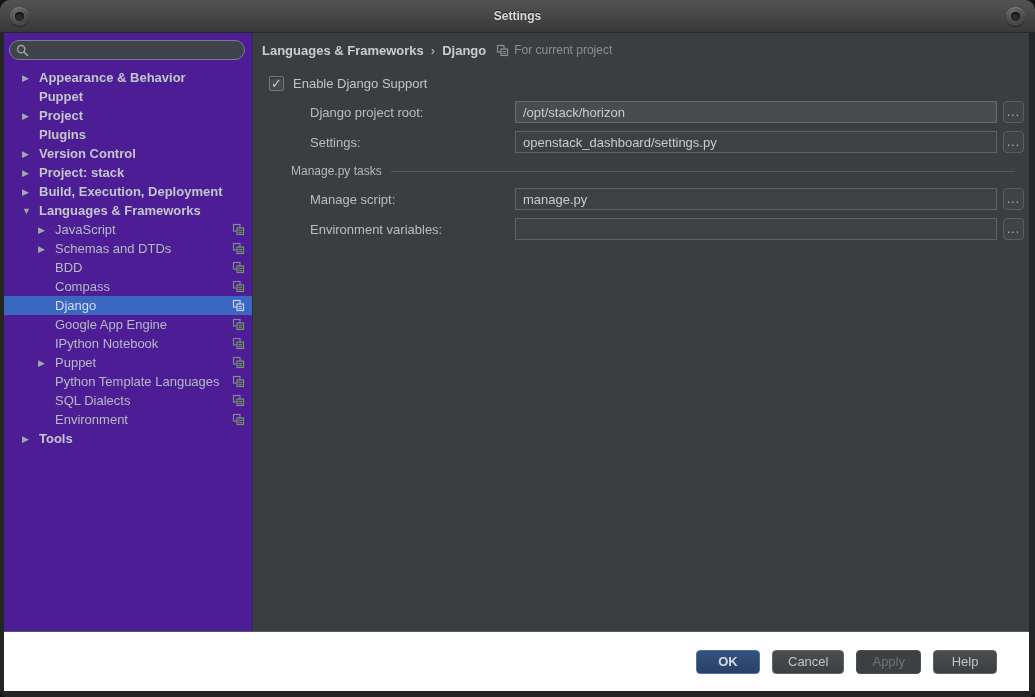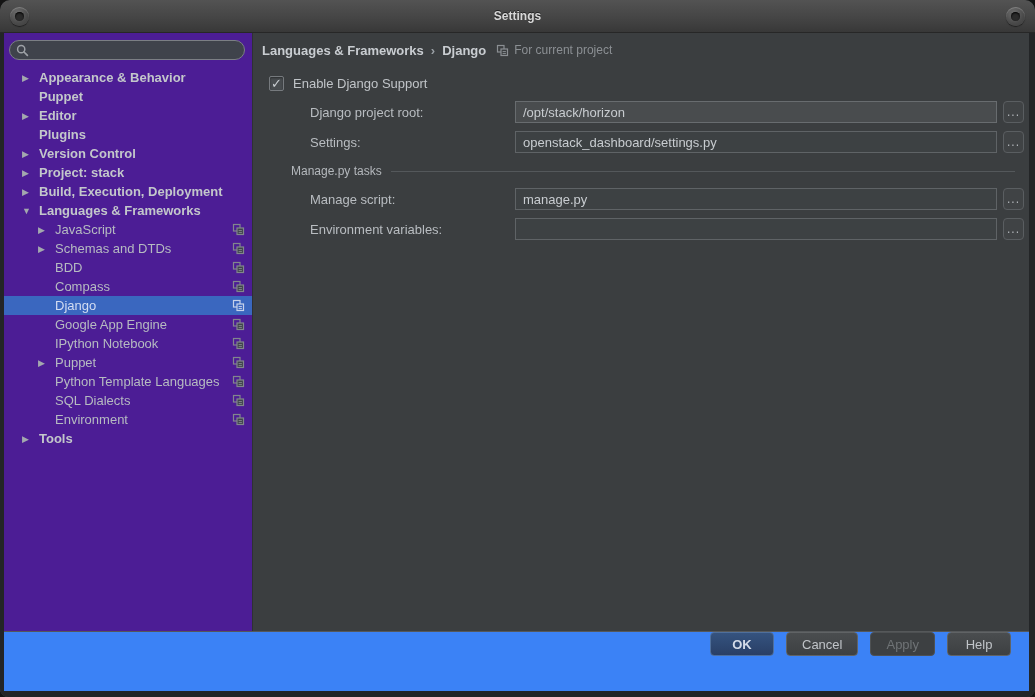--- a/index.html
+++ b/index.html
@@ -52,21 +52,21 @@
   .form-label { width:205px; flex:0 0 205px; font-size:13px; color:#b9bdc1; }
   .form-input { width:482px; flex:0 0 482px; height:22px; background:#3d4143; border:1px solid #5f6366; color:#c8ccd0; font-size:13px; font-family:inherit; padding:4px 7px; outline:none; }
   .form-input.focused { background:#494c4e; border-color:#686c6f; }
   .browse-btn { width:21px; height:22px; margin-left:6px; background:#404345; border:1px solid #5a5e61; border-radius:4px; color:#b2b6ba; font-size:12px; line-height:18px; text-align:center; letter-spacing:1px; cursor:default; padding:0; font-family:inherit; }
 
   .section-header { display:flex; align-items:center; margin:10px 14px 9px 29px; height:16px; }
   .section-title { font-size:12px; color:#b4b8bc; white-space:nowrap; }
   .section-line { flex:1; height:1px; background:#54585b; margin-left:9px; }
 
   
-  .footer { flex:0 0 60px; border-top:1px solid #55585a; display:flex; justify-content:flex-end; padding-right:18px; background:#3b82f6; }
+  .footer { flex:0 0 60px; border-top:1px solid #55585a; display:flex; align-items:center; justify-content:flex-end; padding-right:32px; background:#ffffff; }
   .btn { height:24px; min-width:64px; padding:0 15px; margin-left:12px; border-radius:4px; font-size:13px; font-family:inherit; cursor:default; background:linear-gradient(#4a4d4f,#3d4042); border:1px solid #606365; color:#c0c4c8; }
   .btn.default { background:linear-gradient(#35537f,#293f66); border:1px solid #4f6f9c; color:#d3dbe8; font-weight:bold; }
   .btn.disabled { background:#3d4042; border:1px solid #4e5153; color:#6f7376; }
 </style>
 </head>
 <body>
 
 <div class="window">
 
   <div class="titlebar">
@@ -84,21 +84,21 @@
             <svg width="13" height="13" viewBox="0 0 13 13">
               <circle cx="5.2" cy="5.2" r="3.6" fill="none" stroke="#9da1a6" stroke-width="1.5"></circle>
               <line x1="8" y1="8" x2="11.4" y2="11.4" stroke="#9da1a6" stroke-width="1.7" stroke-linecap="round"></line>
             </svg>
             <input class="search-input" placeholder="" style="">
           </div>
         </div>
         <div class="tree" id="tree">
             <div class="tree-row lvl0 bold"><span class="tree-arrow">▶</span><span>Appearance &amp; Behavior</span></div>
             <div class="tree-row lvl0 bold"><span class="tree-arrow"></span><span>Puppet</span></div>
-            <div class="tree-row lvl0 bold"><span class="tree-arrow">▶</span><span>Editor</span></div>
+            <div class="tree-row lvl0 bold"><span class="tree-arrow">▶</span><span>Project</span></div>
             <div class="tree-row lvl0 bold"><span class="tree-arrow"></span><span>Plugins</span></div>
             <div class="tree-row lvl0 bold"><span class="tree-arrow">▶</span><span>Version Control</span></div>
             <div class="tree-row lvl0 bold"><span class="tree-arrow">▶</span><span>Project: stack</span></div>
             <div class="tree-row lvl0 bold"><span class="tree-arrow">▶</span><span>Build, Execution, Deployment</span></div>
             <div class="tree-row lvl0 bold"><span class="tree-arrow">▼</span><span>Languages &amp; Frameworks</span></div>
             <div class="tree-row lvl1"><span class="tree-arrow">▶</span><span>JavaScript</span><svg class="tree-proj-icon" width="13" height="13" viewBox="0 0 13 13">
                 <rect x="1.5" y="1.5" width="6.5" height="6.5" fill="none" stroke="currentColor" stroke-width="1.2"></rect>
                 <rect x="5" y="5" width="6.5" height="6.5" fill="#3f434b" stroke="currentColor" stroke-width="1.2"></rect>
                 <line x1="6.6" y1="7.6" x2="9.9" y2="7.6" stroke="currentColor" stroke-width="1"></line>
                 <line x1="6.6" y1="9.6" x2="9.9" y2="9.6" stroke="currentColor" stroke-width="1"></line>

